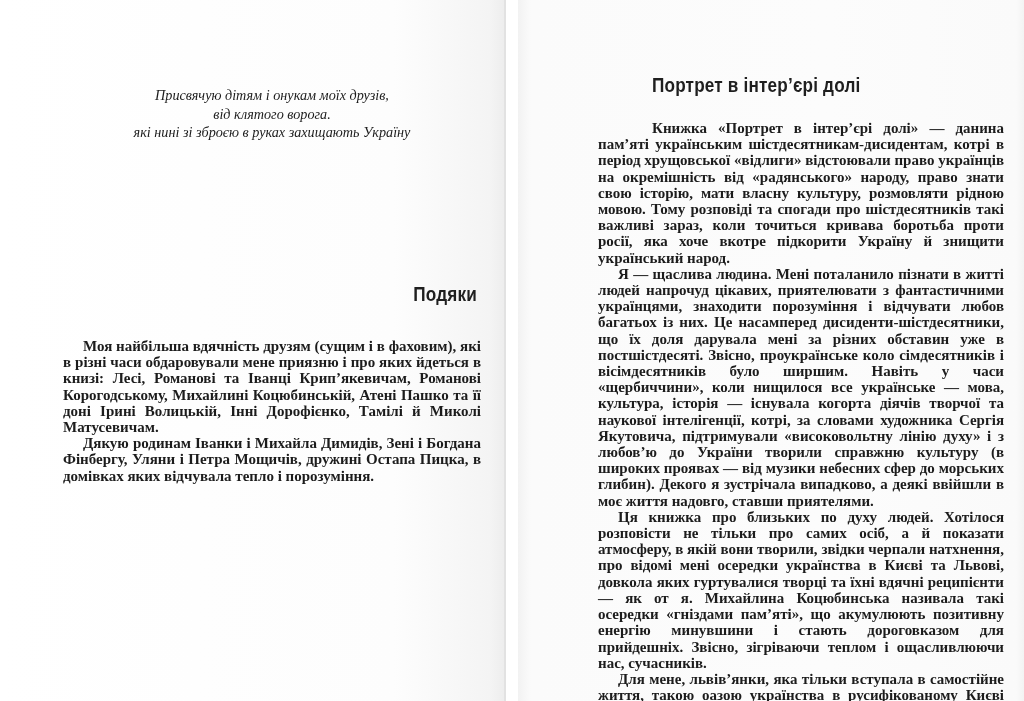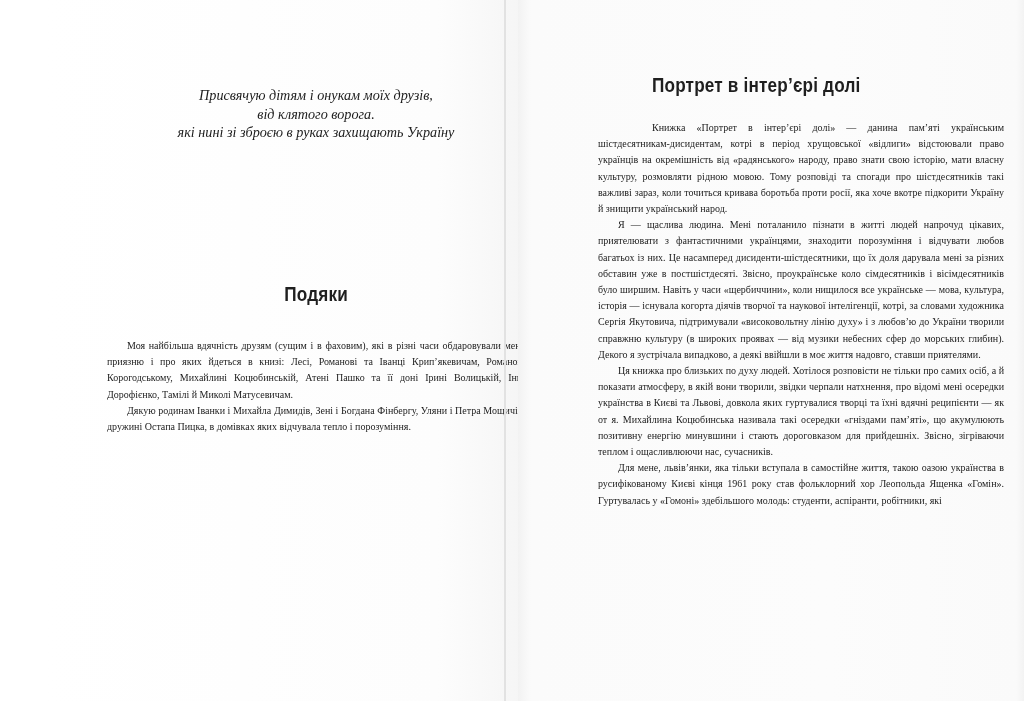--- a/index.html
+++ b/index.html
@@ -15,21 +15,20 @@
     background: #ffffff;
     font-family: "Liberation Serif", serif;
     color: #1c1c1c;
   }
   
   .page-left {
     position: absolute;
     left: 0; top: 0;
     width: 505px; height: 701px;
     background: linear-gradient(to right, #ffffff 0%, #fdfdfd 78%, #f4f4f4 97%, #ededed 100%);
-    margin-left: 44px;
   }
   .page-right {
     position: absolute;
     left: 518px; top: 0;
     width: 519px; height: 701px;
     background: linear-gradient(to right, #f2f2f2 0%, #fbfbfb 2.5%, #fcfcfc 60%, #fafafa 96%, #e9e9e9 99.6%, #dedede 100%);
   }
   .gutter-line {
     position: absolute;
     left: 504px; top: 0;
@@ -43,21 +42,21 @@
     width: 418px;
     text-align: center;
     font-style: italic;
     font-size: 14.2px;
     line-height: 18.5px;
   }
   .heading-left {
     position: absolute;
     left: 63px; top: 283px;
     width: 418px;
-    text-align: center;
+    text-align: right;
   }
   .heading-left > span {
     display: inline-block;
     font-family: "Liberation Sans", sans-serif;
     font-weight: 700;
     font-size: 19.5px;
     letter-spacing: 0.2px;
     transform: scaleX(0.88);
     transform-origin: center;
     color: #1f1f1f;
@@ -88,23 +87,24 @@
   .body-right {
     position: absolute;
     left: 80px; top: 120px;
     width: 406px;
   }
   
   .body-text p {
     margin: 0;
     text-align: justify;
     text-indent: 20px;
-    font-size: 10px;
+    font-size: 15px;
     line-height: 16.2px;
     hyphens: none;
+    font-weight: bold;
   }
   .body-right p.opening {
     text-indent: 54px;
   }
 </style>
 </head>
 <body>
 
 <div class="spread">
 

